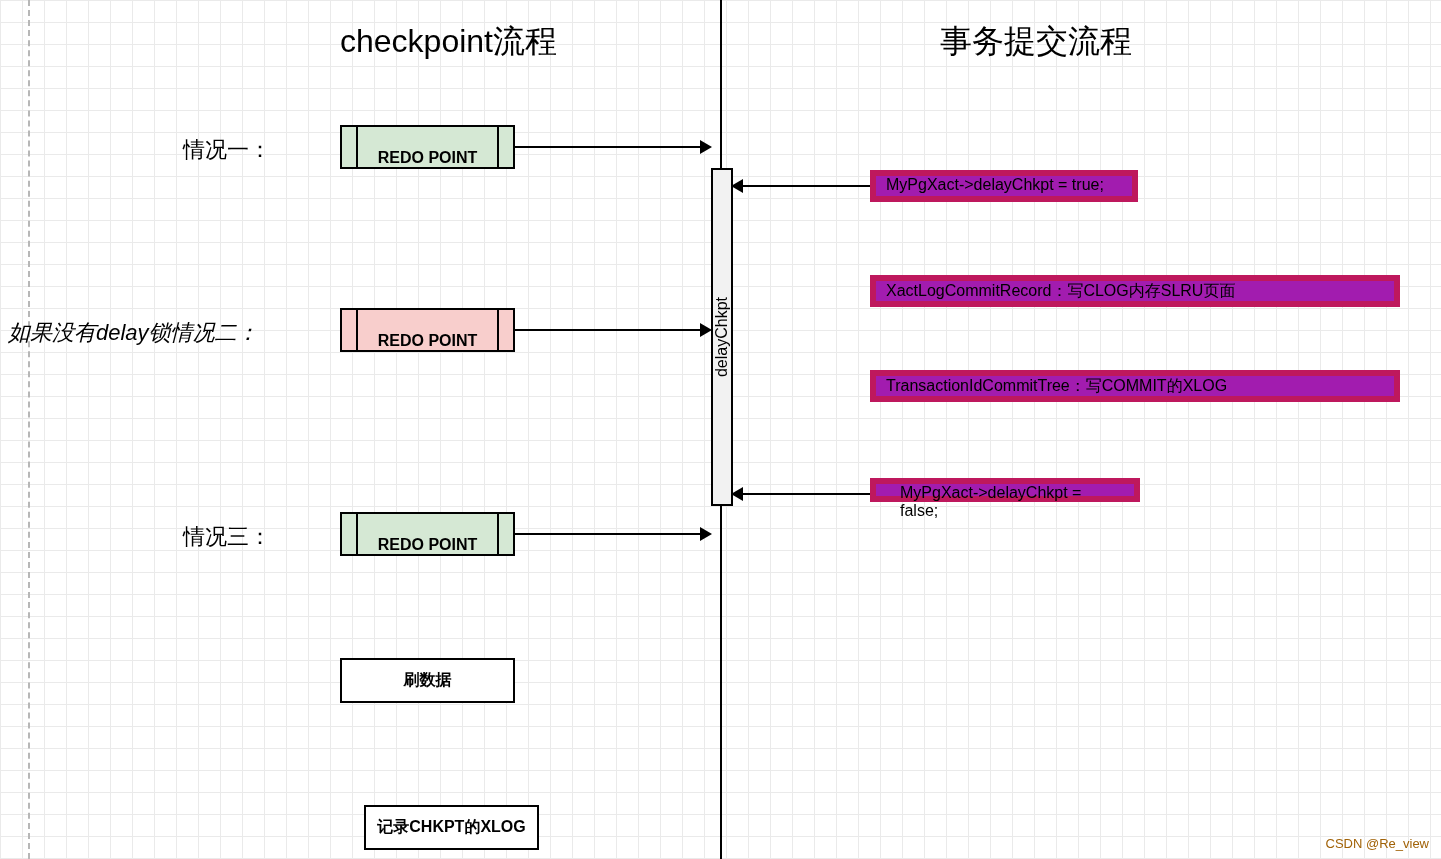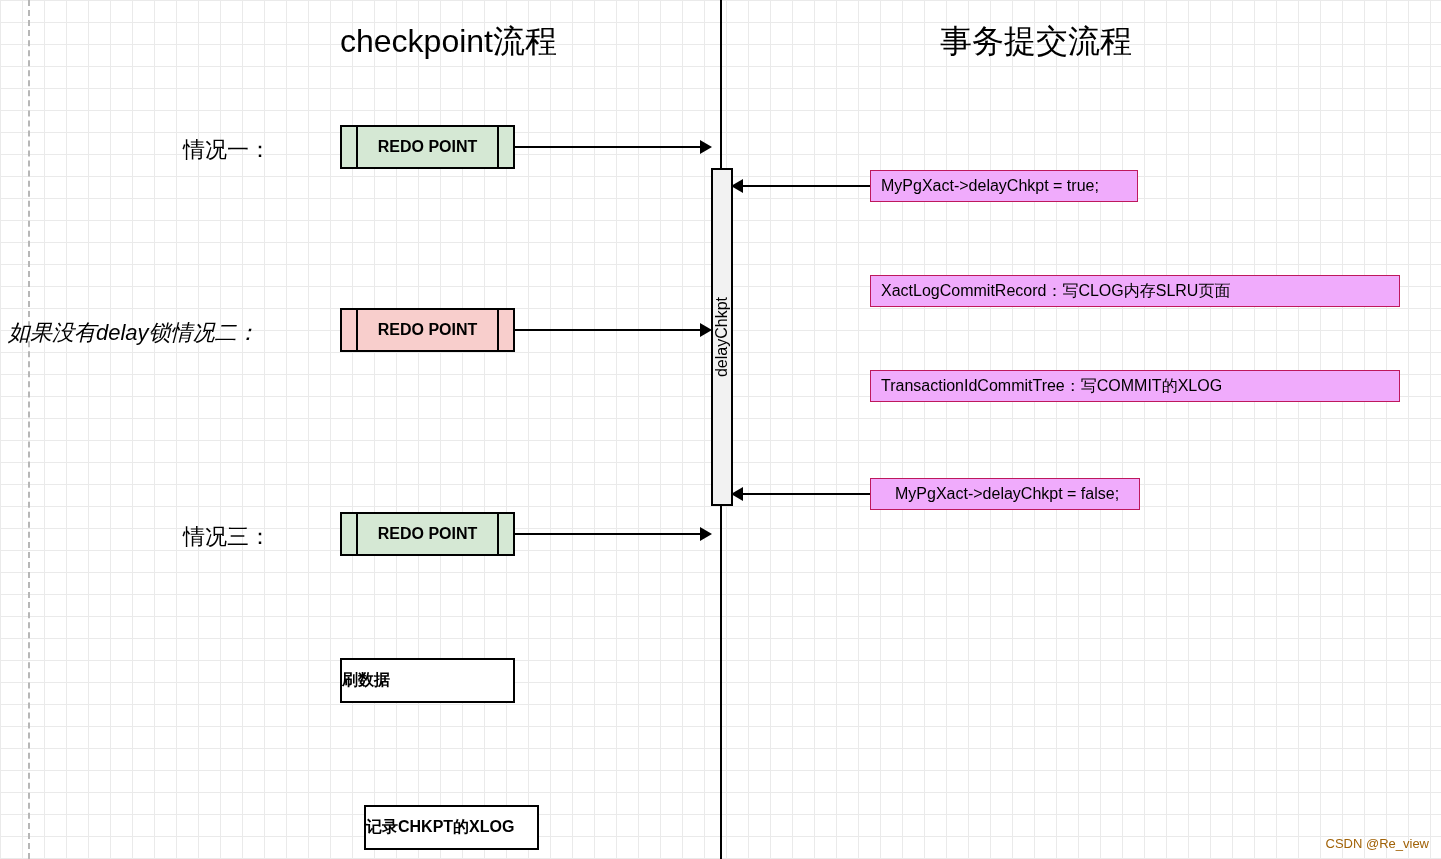--- a/index.html
+++ b/index.html
@@ -46,21 +46,21 @@
     position: absolute;
     font-size: 22px;
     text-align: center;
   }
   .redo-box {
     position: absolute;
     width: 175px;
     height: 44px;
     border: 2px solid #000;
     display: flex;
-    align-items: center;
+    align-items: flex-end;
     justify-content: center;
     font-weight: bold;
     font-size: 16px;
   }
   .redo-green { background: #d5e8d4; }
   .redo-red { background: #f8cecc; }
   .redo-inner-left, .redo-inner-right {
     position: absolute;
     top: -2px;
     bottom: -2px;
@@ -68,30 +68,29 @@
     background: #000;
   }
   .redo-inner-left { left: 14px; }
   .redo-inner-right { right: 14px; }
   .plain-box {
     position: absolute;
     border: 2px solid #000;
     background: #fff;
     display: flex;
     align-items: center;
-    justify-content: flex-start;
+    justify-content: center;
     font-size: 16px;
     font-weight: bold;
   }
   .right-box {
     position: absolute;
-    border: 1px solid #be185d;
-    background: #f0abfc;
-    display: flex;
-    align-items: center;
+    border: 6px solid #be185d;
+    background: #a21caf;
+    display: flex;
     padding: 0 10px;
     font-size: 16px;
     font-weight: 500;
   }
   .delay-bar {
     position: absolute;
     left: 711px;
     top: 168px;
     width: 22px;
     height: 338px;
@@ -193,18 +192,18 @@
 <div class="arrow-left" style="left:733px; top:185px; width:137px;"></div>
 
 <div class="right-box" style="left:870px; top:275px; width:530px; height:32px;">
   <span>XactLogCommitRecord：写CLOG内存SLRU页面</span>
 </div>
 
 <div class="right-box" style="left:870px; top:370px; width:530px; height:32px;">
   <span>TransactionIdCommitTree：写COMMIT的XLOG</span>
 </div>
 
-<div class="right-box" style="left:870px; top:478px; width:270px; height:32px;padding-left:24px;">
+<div class="right-box" style="left:870px; top:478px; width:270px; height:24px;padding-left:24px;">
   <span>MyPgXact-&gt;delayChkpt = false;</span>
 </div>
 <div class="arrow-left" style="left:733px; top:493px; width:137px;"></div>
 
 <div class="watermark">CSDN @Re_view</div>
 
 </body></html>

